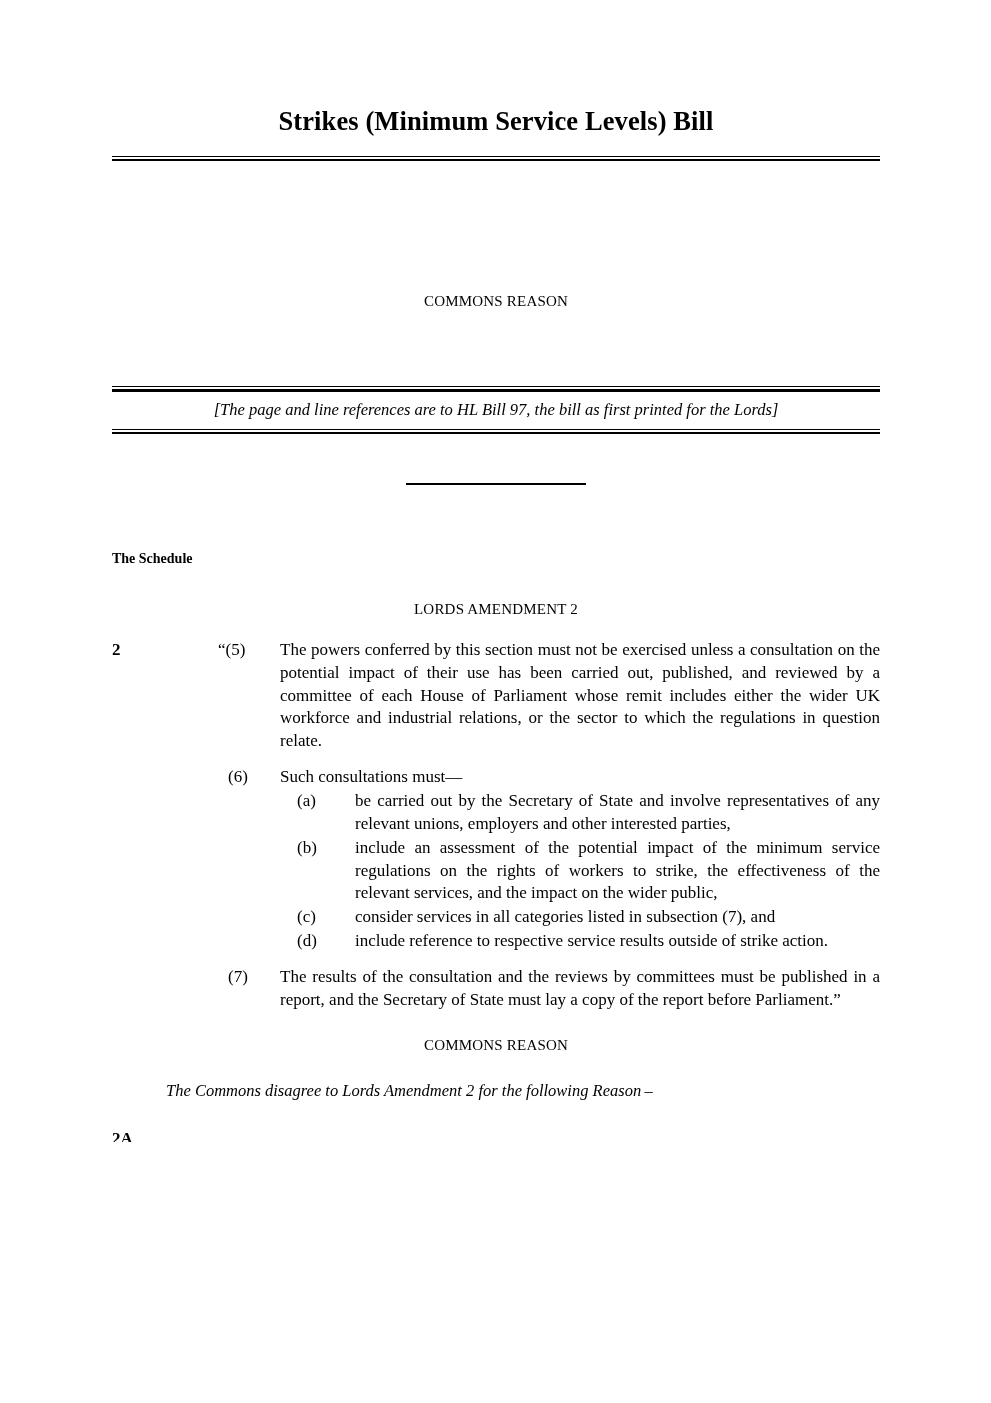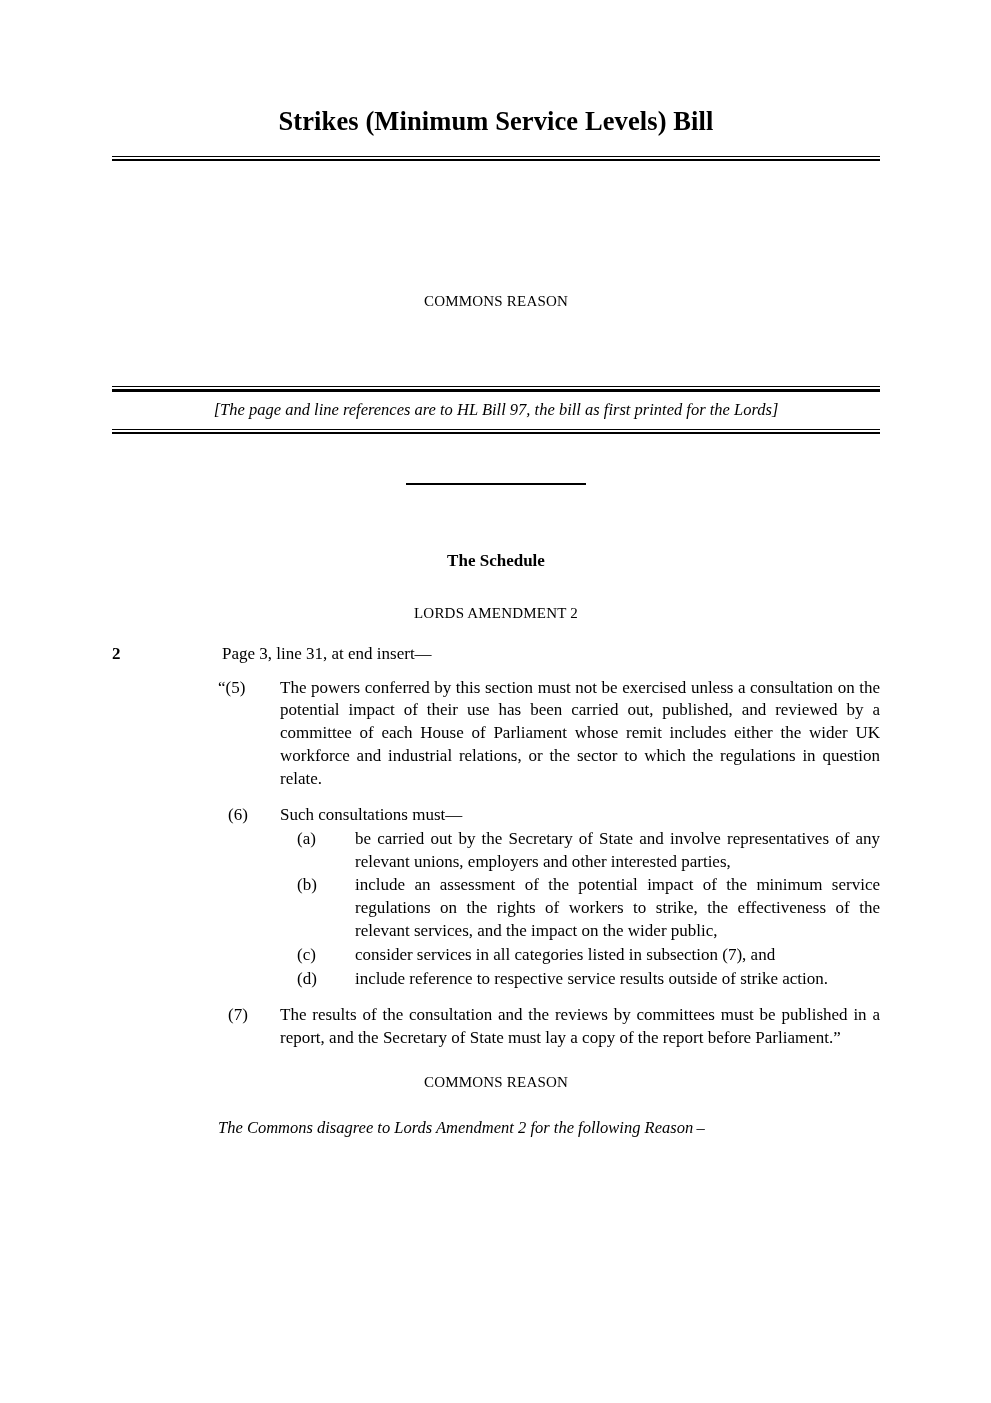--- a/index.html
+++ b/index.html
@@ -71,24 +71,23 @@
 
   
   .heading-caps {
     text-align: center;
     font-size: 15px;
     font-weight: normal;
     letter-spacing: 0.2px;
     margin: 0;
   }
   .heading-bold {
-    text-align: center;
-    font-size: 17px;
-    font-weight: bold;
-    margin: 12px;
+    font-size: 14px;
+    font-weight: bold;
+    margin: 0;
   }
 
   .commons-reason-top { margin-top: 132px; }
 
   .note-block { margin-top: 76px; }
   .note-text {
     text-align: center;
     font-style: italic;
     font-size: 16.5px;
     padding: 8px 0 9px 0;
@@ -162,21 +161,21 @@
 
   .reason-line {
     position: relative;
     font-style: italic;
     font-size: 16.5px;
     margin-top: 26px;
     line-height: 1.33;
   }
   .reason-line .body {
     display: block;
-    margin-left: 106px;
+    margin-left: 54px;
   }
   .reason-line .margin-num {
     font-style: normal;
     font-weight: bold;
   }
 
   
   .footer {
     position: absolute;
     left: 112px;
@@ -222,21 +221,20 @@
     <div class="divider-wrap">
       <div class="rule-short"></div>
     </div>
 
     <h3 class="heading-bold schedule-heading">The Schedule</h3>
 
     <h3 class="heading-caps lords-amendment">LORDS AMENDMENT 2</h3>
 
     <div class="amend-line">
       <span class="margin-num">2</span>
-      <span class="lead-text">Page 3, line 31, at end insert—</span>
     </div>
 
     <div class="para level1 quoted">
       <span class="marker">“(5)</span>
       <span>The powers conferred by this section must not be exercised unless a consultation on the potential impact of their use has been carried out, published, and reviewed by a committee of each House of Parliament whose remit includes either the wider UK workforce and industrial relations, or the sector to which the regulations in question relate.</span>
     </div>
 
     <div class="para level1 loose no-justify">
       <span class="marker">(6)</span>
       <span>Such consultations must—</span>

